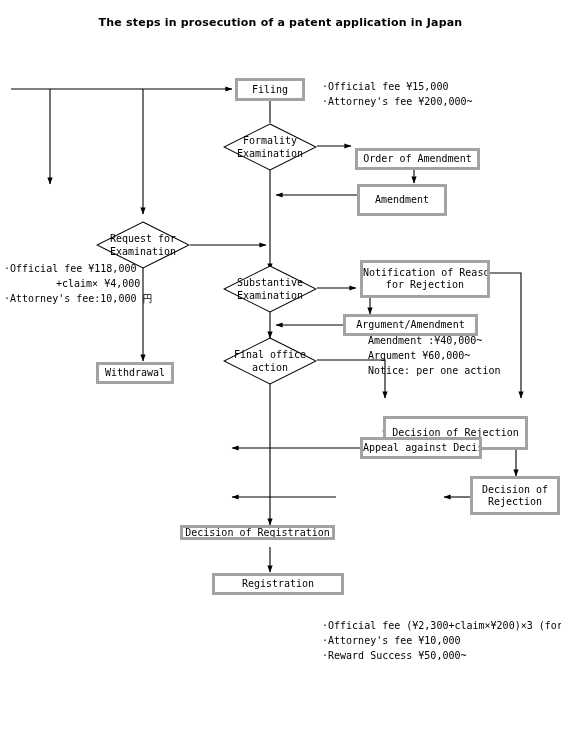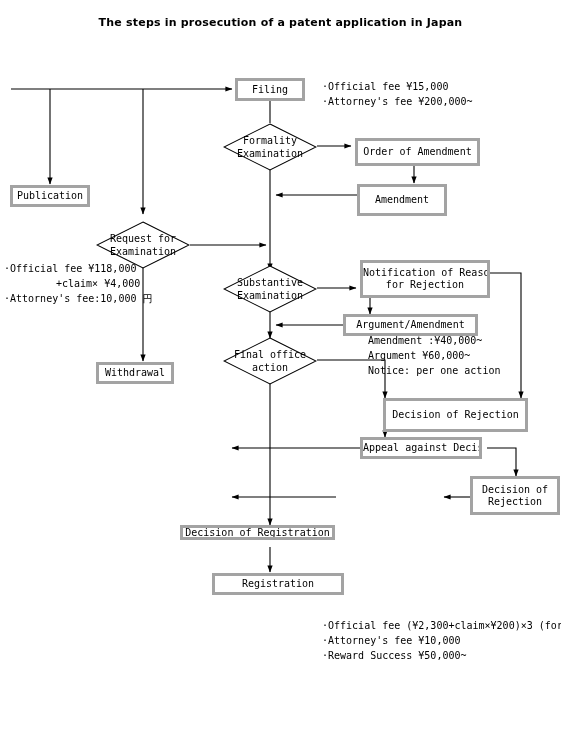--- a/index.html
+++ b/index.html
@@ -153,46 +153,43 @@
       <path d="M270,382 L270,525" marker-end="url(#arrow)"></path>
 
       <path d="M270,547 L270,572" marker-end="url(#arrow)"></path>
     </g>
   </svg>
 
   <div class="node" style="left:235px; top:78px; width:70px; height:23px;">
     <span class="clip-label">Filing</span>
   </div>
 
-  <div class="node" style="left:10px; top:185px; width:80px; height:22px;">
-    <span class="clip-label">Publication</span>
-  </div>
-
-  <div class="node" style="left:355px; top:138px; width:125px; height:28px;">
+
+  <div class="node" style="left:355px; top:148px; width:125px; height:22px;">
     <span class="clip-label">Order of Amendment</span>
   </div>
 
   <div class="node" style="left:357px; top:184px; width:90px; height:32px;">
     <span class="clip-label">Amendment</span>
   </div>
 
   <div class="node" style="left:96px; top:362px; width:78px; height:22px;">
     <span class="clip-label">Withdrawal</span>
   </div>
 
   <div class="node two-line" style="left:360px; top:260px; width:130px; height:38px;">
     <span class="clip-label">Notification of Reasons</span>
     <span class="clip-label">for Rejection</span>
   </div>
 
   <div class="node" style="left:343px; top:314px; width:135px; height:22px;">
     <span class="clip-label">Argument/Amendment</span>
   </div>
 
-  <div class="node" style="left:383px; top:398px; width:145px; height:34px;">
+  <div class="node" style="left:383px; top:416px; width:145px; height:34px;">
     <span class="clip-label">Decision of Rejection</span>
   </div>
 
   <div class="node" style="left:360px; top:437px; width:122px; height:22px;">
     <span class="clip-label">Appeal against Decision</span>
   </div>
 
 
   <div class="node two-line" style="left:470px; top:476px; width:90px; height:39px;">
     <span class="clip-label">Decision of</span>

